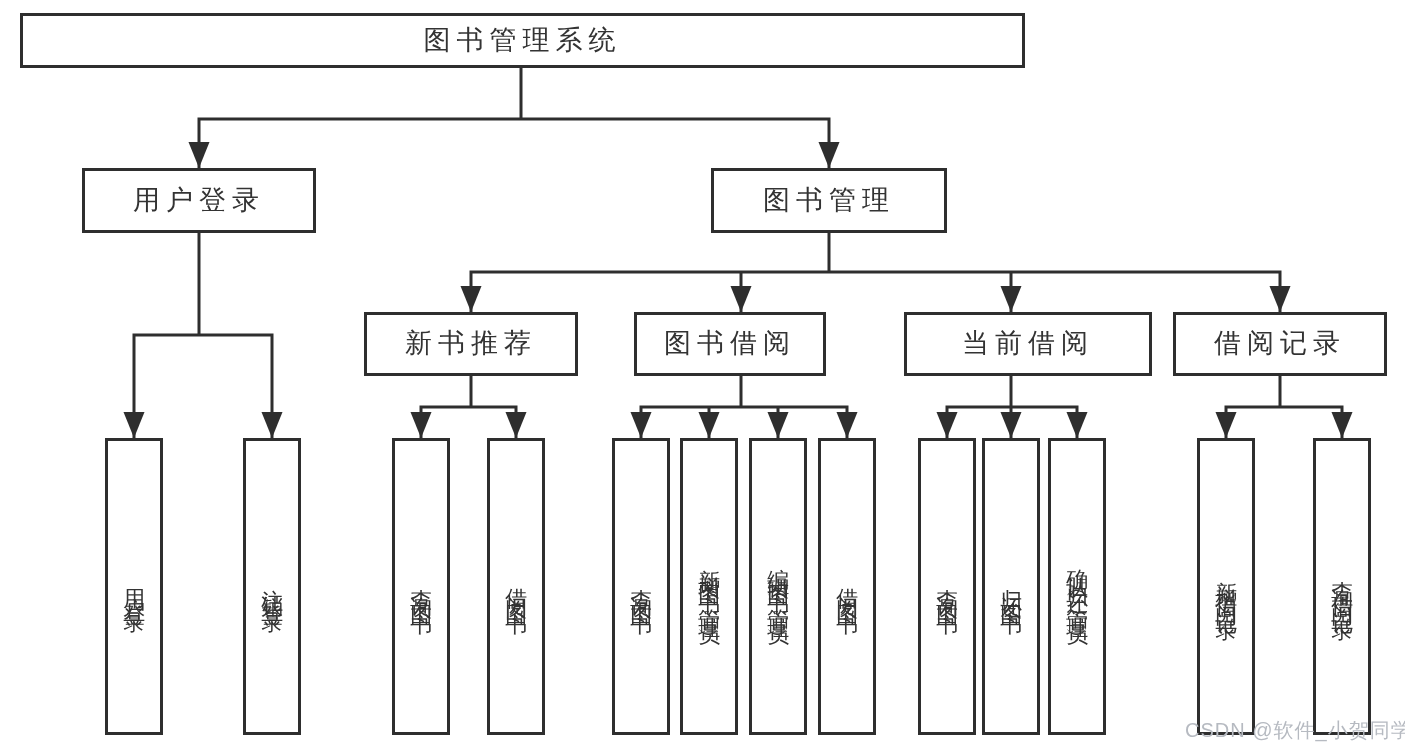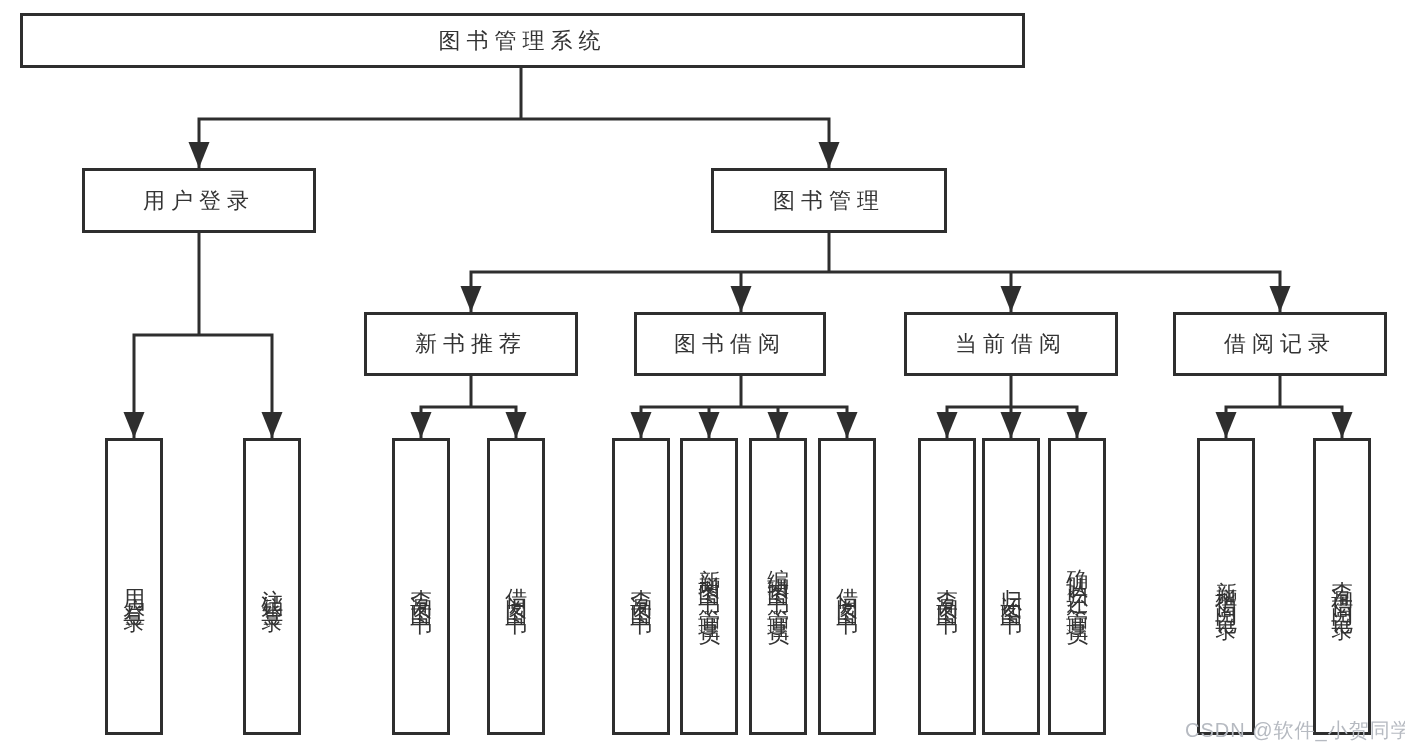--- a/index.html
+++ b/index.html
@@ -19,21 +19,21 @@
   .wires{position:absolute;left:0;top:0;width:1405px;height:747px;}
   .wires path{fill:none;stroke:var(--line);stroke-width:3;stroke-linejoin:miter;}
   .wires polygon{fill:var(--line);}
   .node{
     position:absolute;box-sizing:border-box;
     border:3px solid var(--line);background:#fff;
     display:flex;align-items:center;justify-content:center;
     color:var(--text);
   }
   .node .lbl{
-    font-size:22px;letter-spacing:6px;line-height:1.25;
+    font-size:27px;letter-spacing:6px;line-height:1.25;
     white-space:nowrap;
   }
   .node.v{top:438px;height:297px;width:58px;}
   .node.v .lbl{
     writing-mode:vertical-rl;text-orientation:mixed;
     font-size:22px;letter-spacing:8px;line-height:1.2;
   }
   .watermark{
     position:absolute;left:1185px;top:717px;
     color:var(--wm);font-size:20px;letter-spacing:1px;
@@ -90,21 +90,21 @@
   <div class="node h" style="left:711px;top:168px;width:236px;height:65px">
     <span class="lbl">图书管理</span>
   </div>
 
   <div class="node h" style="left:364px;top:312px;width:214px;height:64px">
     <span class="lbl">新书推荐</span>
   </div>
   <div class="node h" style="left:634px;top:312px;width:192px;height:64px">
     <span class="lbl">图书借阅</span>
   </div>
-  <div class="node h" style="left:904px;top:312px;width:214px;height:64px">
+  <div class="node h" style="left:904px;top:312px;width:248px;height:64px">
     <span class="lbl">当前借阅</span>
   </div>
   <div class="node h" style="left:1173px;top:312px;width:214px;height:64px">
     <span class="lbl">借阅记录</span>
   </div>
 
   <div class="node v" style="left:105px">
     <span class="lbl">用户登录</span>
   </div>
   <div class="node v" style="left:243px">

